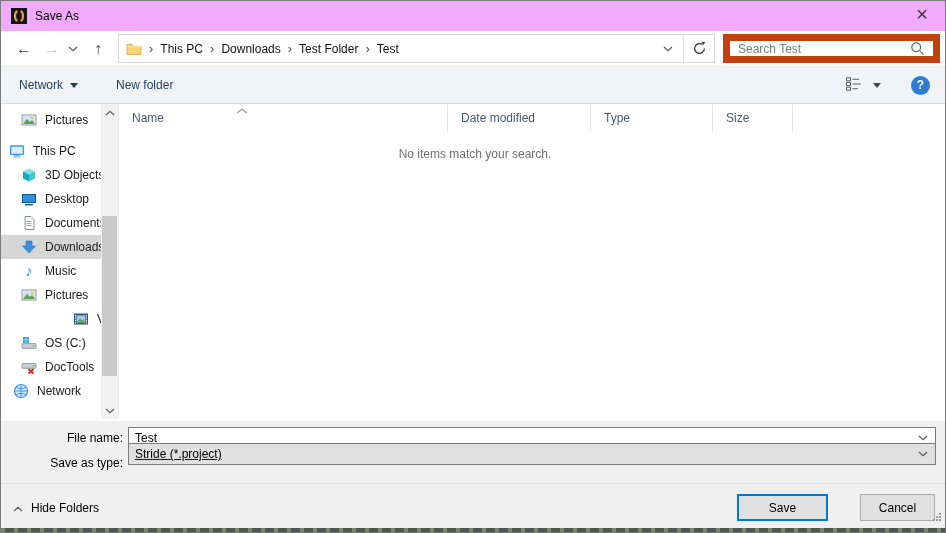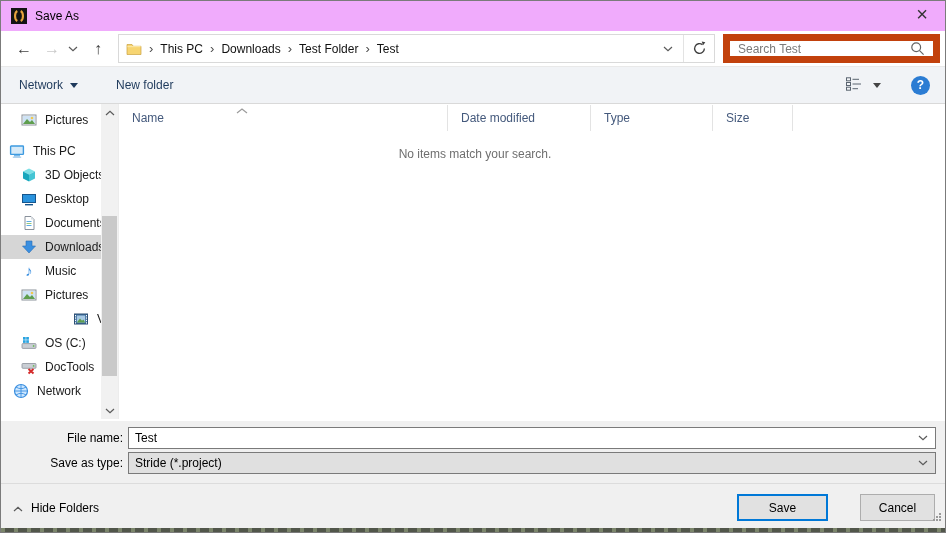--- a/index.html
+++ b/index.html
@@ -86,21 +86,21 @@
   .bottom { position:absolute; top:420px; left:0; right:0; bottom:0; background:#f0f0f0; }
   .flabel { position:absolute; left:0; width:122px; text-align:right; line-height:22px;
             font-size:12px; color:#000; }
   .combo { position:absolute; left:127px; right:9px; height:22px; border:1px solid #7a7a7a;
            display:flex; align-items:center; }
   .combo .val { flex:1; padding-left:6px; font-size:12px; color:#000; border:none; outline:none;
                 background:transparent; font-family:"Liberation Sans",sans-serif; }
   .combo .chev { width:24px; display:flex; justify-content:center; }
   .row-fn { top:6px; } .row-ft { top:31px; }
   .combo.white { background:#fff; top:6px; }
-  .combo.gray { background:#e0e0e0; top:31px; }
+  .combo.gray { background:#e0e0e0; top:22px;text-decoration:underline; }
   .bottom-div { position:absolute; top:62px; left:0; right:0; height:1px; background:#dcdcdc; }
   .hidefolders { position:absolute; left:12px; top:80px; display:flex; align-items:center;
                  gap:8px; cursor:pointer; color:#000; }
   .btn { position:absolute; top:73px; height:27px; background:#e1e1e1; font-size:12px;
          color:#000; text-align:center; cursor:pointer; font-family:"Liberation Sans",sans-serif; }
   .btn-save { left:736px; width:91px; border:2px solid #0078d7; }
   .btn-cancel { left:859px; width:75px; border:1px solid #adadad; }
   .grip { position:absolute; right:3px; bottom:7px; }
   .app-strip { position:absolute; left:0; right:0; bottom:0; height:4px; background:#51564a;
     background-image:repeating-linear-gradient(90deg, rgba(165,180,140,.5) 0 4px, transparent 4px 13px); }

